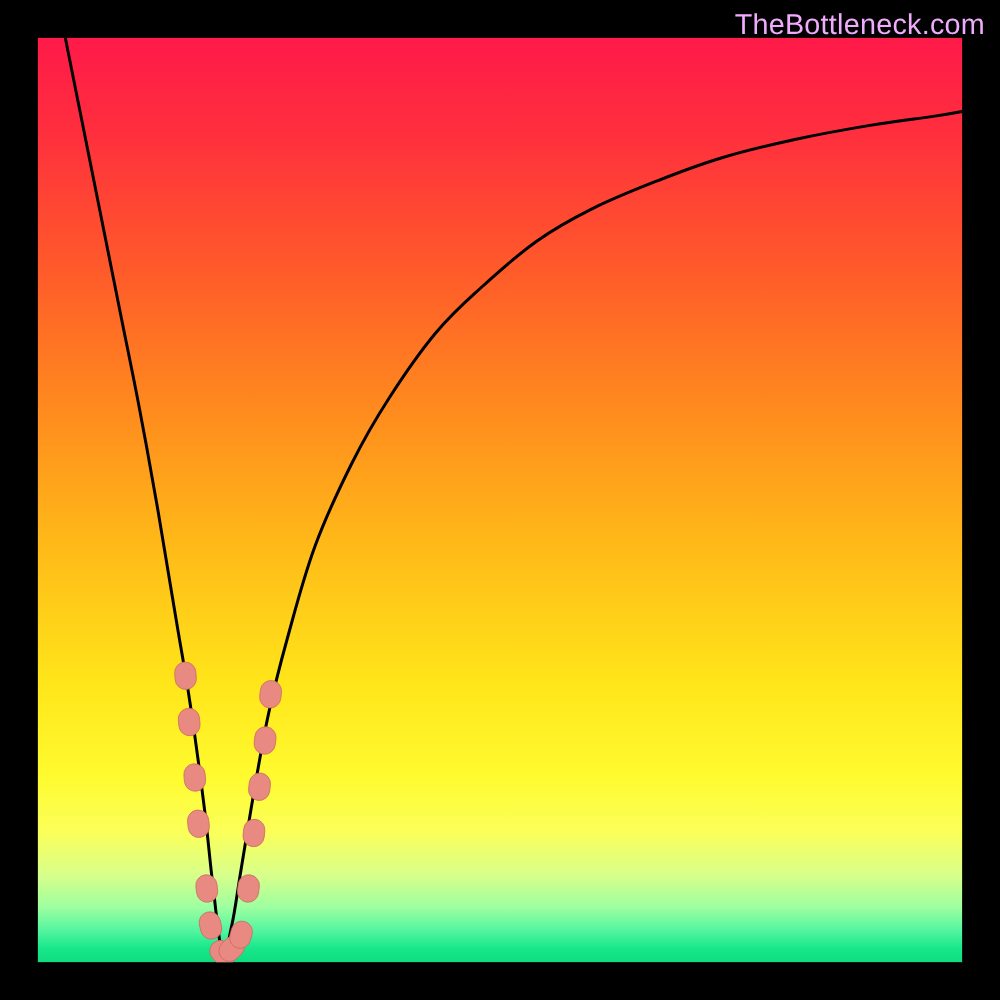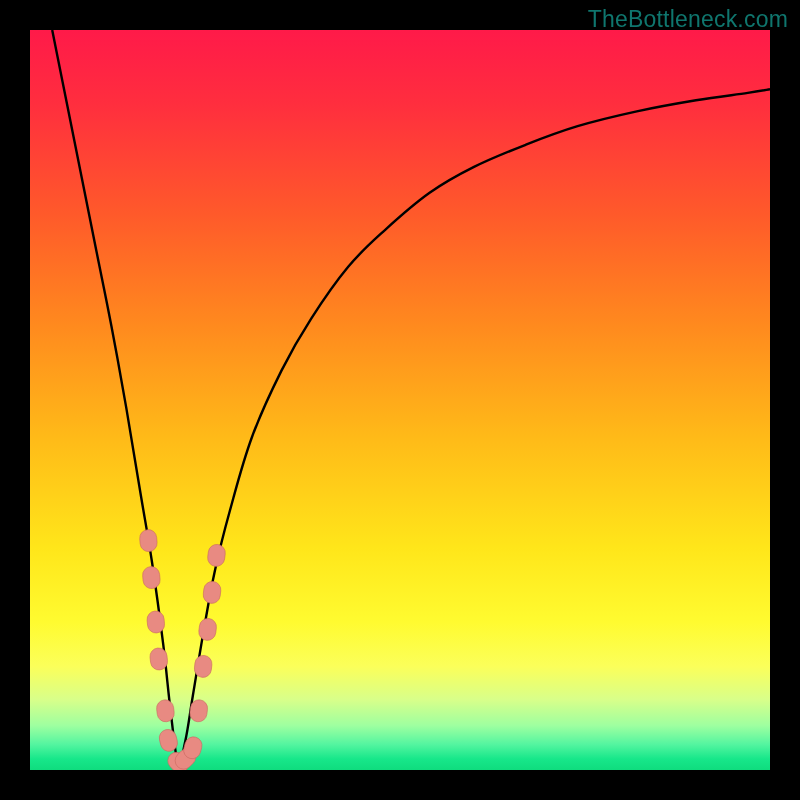--- a/index.html
+++ b/index.html
@@ -38,21 +38,21 @@
     position: absolute;
     left: 0;
     top: 0;
     width: 100%;
     height: 100%;
   }
   .watermark {
     position: absolute;
     top: 6px;
     right: 12px;
-    color: #0f766e;
+    color: #f0abfc;
     font-size: 23px;
     font-weight: 400;
     letter-spacing: 0.2px;
   }
 </style>
 </head>
 <body>
 
 <div class="frame">
   <div class="plot">

